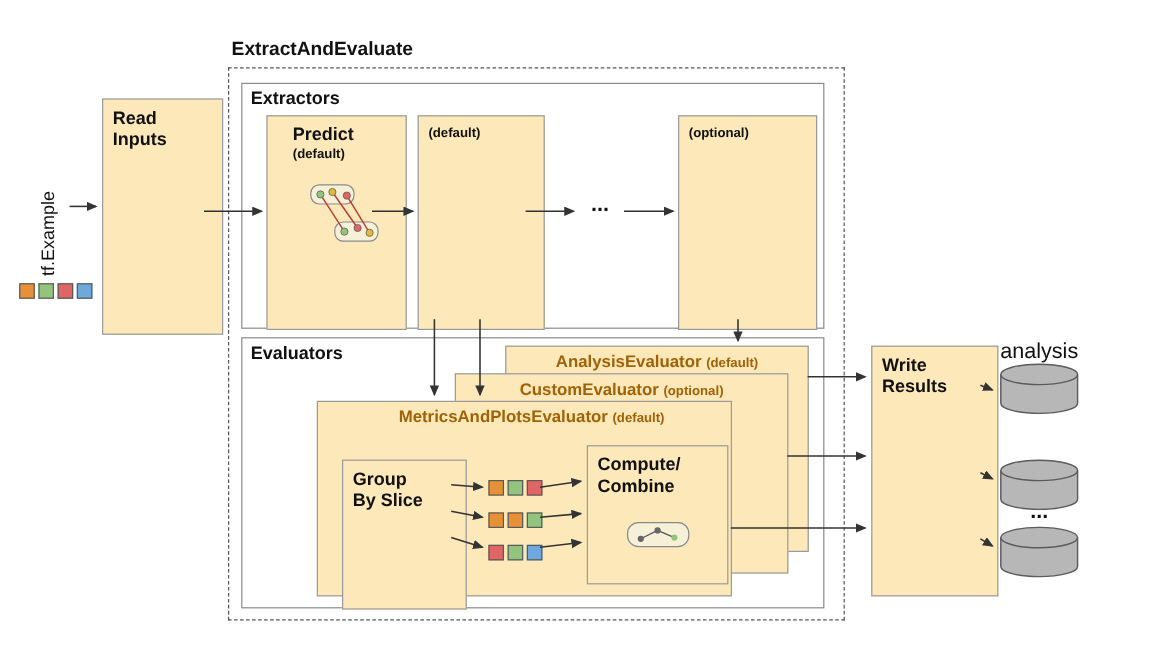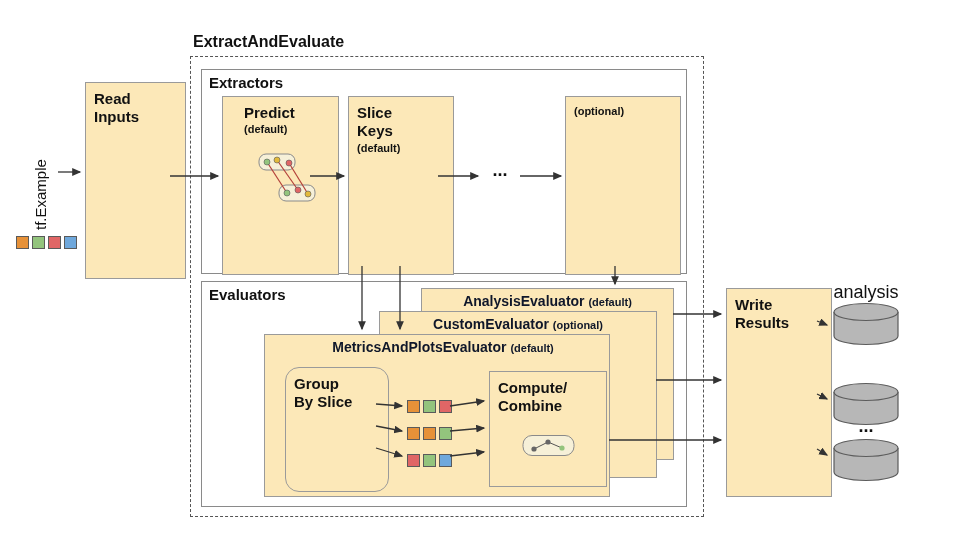--- a/index.html
+++ b/index.html
@@ -10,21 +10,21 @@
   .node{padding:7px 6px 0 8px;}
   .node-name{font-weight:bold;font-size:15px;line-height:1.22;color:#111;white-space:pre-line;}
   .node-qual{font-weight:bold;font-size:11px;color:#111;margin-top:1px;}
   .dashed{border:1.6px dashed #555;background:transparent;}
   .container{border:1px solid #8a8a8a;background:transparent;}
   .container-title{font-weight:bold;font-size:15px;color:#111;padding:4px 0 0 7px;}
   .title{font-weight:bold;font-size:16px;color:#111;}
   .vtext{writing-mode:vertical-rl;transform:rotate(180deg);font-size:15px;color:#111;}
   .legend{display:flex;gap:3px;}
   .sq{width:11px;height:11px;border:1px solid #5a5a5a;display:inline-block;}
-  .stack-title{font-size:14px;font-weight:bold;color:#0f172a;padding-top:4px;}
+  .stack-title{font-size:14px;font-weight:bold;color:#a16207;padding-top:4px;}
   .q11{font-size:11px;font-weight:bold;}
   .center{text-align:center;}
   .left-pad{padding-left:12px;text-align:center;}
   .grid-row{display:flex;gap:3px;margin-bottom:14px;}
   .out-label{font-size:18px;color:#111;text-align:center;}
   .ellipsis{font-weight:bold;font-size:18px;color:#111;text-align:center;line-height:1;}
   svg.overlay{position:absolute;left:0;top:0;pointer-events:none;}
 </style>
 </head>
 <body>
@@ -64,22 +64,20 @@
       <circle cx="14" cy="13" r="3" fill="#93C47D" stroke="#555" stroke-width="0.6"></circle>
       <circle cx="24" cy="11" r="3" fill="#E2B93B" stroke="#555" stroke-width="0.6"></circle>
       <circle cx="36" cy="14" r="3" fill="#E06666" stroke="#555" stroke-width="0.6"></circle>
       <circle cx="34" cy="44" r="3" fill="#93C47D" stroke="#555" stroke-width="0.6"></circle>
       <circle cx="45" cy="41" r="3" fill="#E06666" stroke="#555" stroke-width="0.6"></circle>
       <circle cx="55" cy="45" r="3" fill="#E2B93B" stroke="#555" stroke-width="0.6"></circle>
     </svg>
   </div>
 
   <div class="abs box node" style="left:348px; top:96px; width:90px; height:170px;">
-    <div class="node-name">Slice
-Keys</div>
     <div class="node-qual">(default)</div>
   </div>
 
   <div class="abs ellipsis" style="left:483px; top:161px; width:34px;">...</div>
 
   <div class="abs box node" style="left:565px; top:96px; width:100px; height:170px;">
     <div class="node-qual">(optional)</div>
   </div>
 
   <div class="abs container" style="left:201px; top:281px; width:484px; height:224px;">
@@ -100,21 +98,21 @@
     </div>
   </div>
 
   <div class="abs box" style="left:264px; top:334px; width:344px; height:161px;">
     <div class="stack-title left-pad">
       <span>MetricsAndPlotsEvaluator</span>
       <span class="q11">(default)</span>
     </div>
   </div>
 
-  <div class="abs box node" style="left:285px; top:367px; width:88px; height:116px;border-radius:14px;">
+  <div class="abs box node" style="left:285px; top:383px; width:88px; height:116px;">
     <div class="node-name">Group
 By Slice</div>
   </div>
 
   <div class="abs" style="left:407px; top:400px;">
     <div class="grid-row">
       <span class="sq" style="background: rgb(230, 145, 56);"></span>
       <span class="sq" style="background: rgb(147, 196, 125);"></span>
       <span class="sq" style="background: rgb(224, 102, 102);"></span>
     </div>

